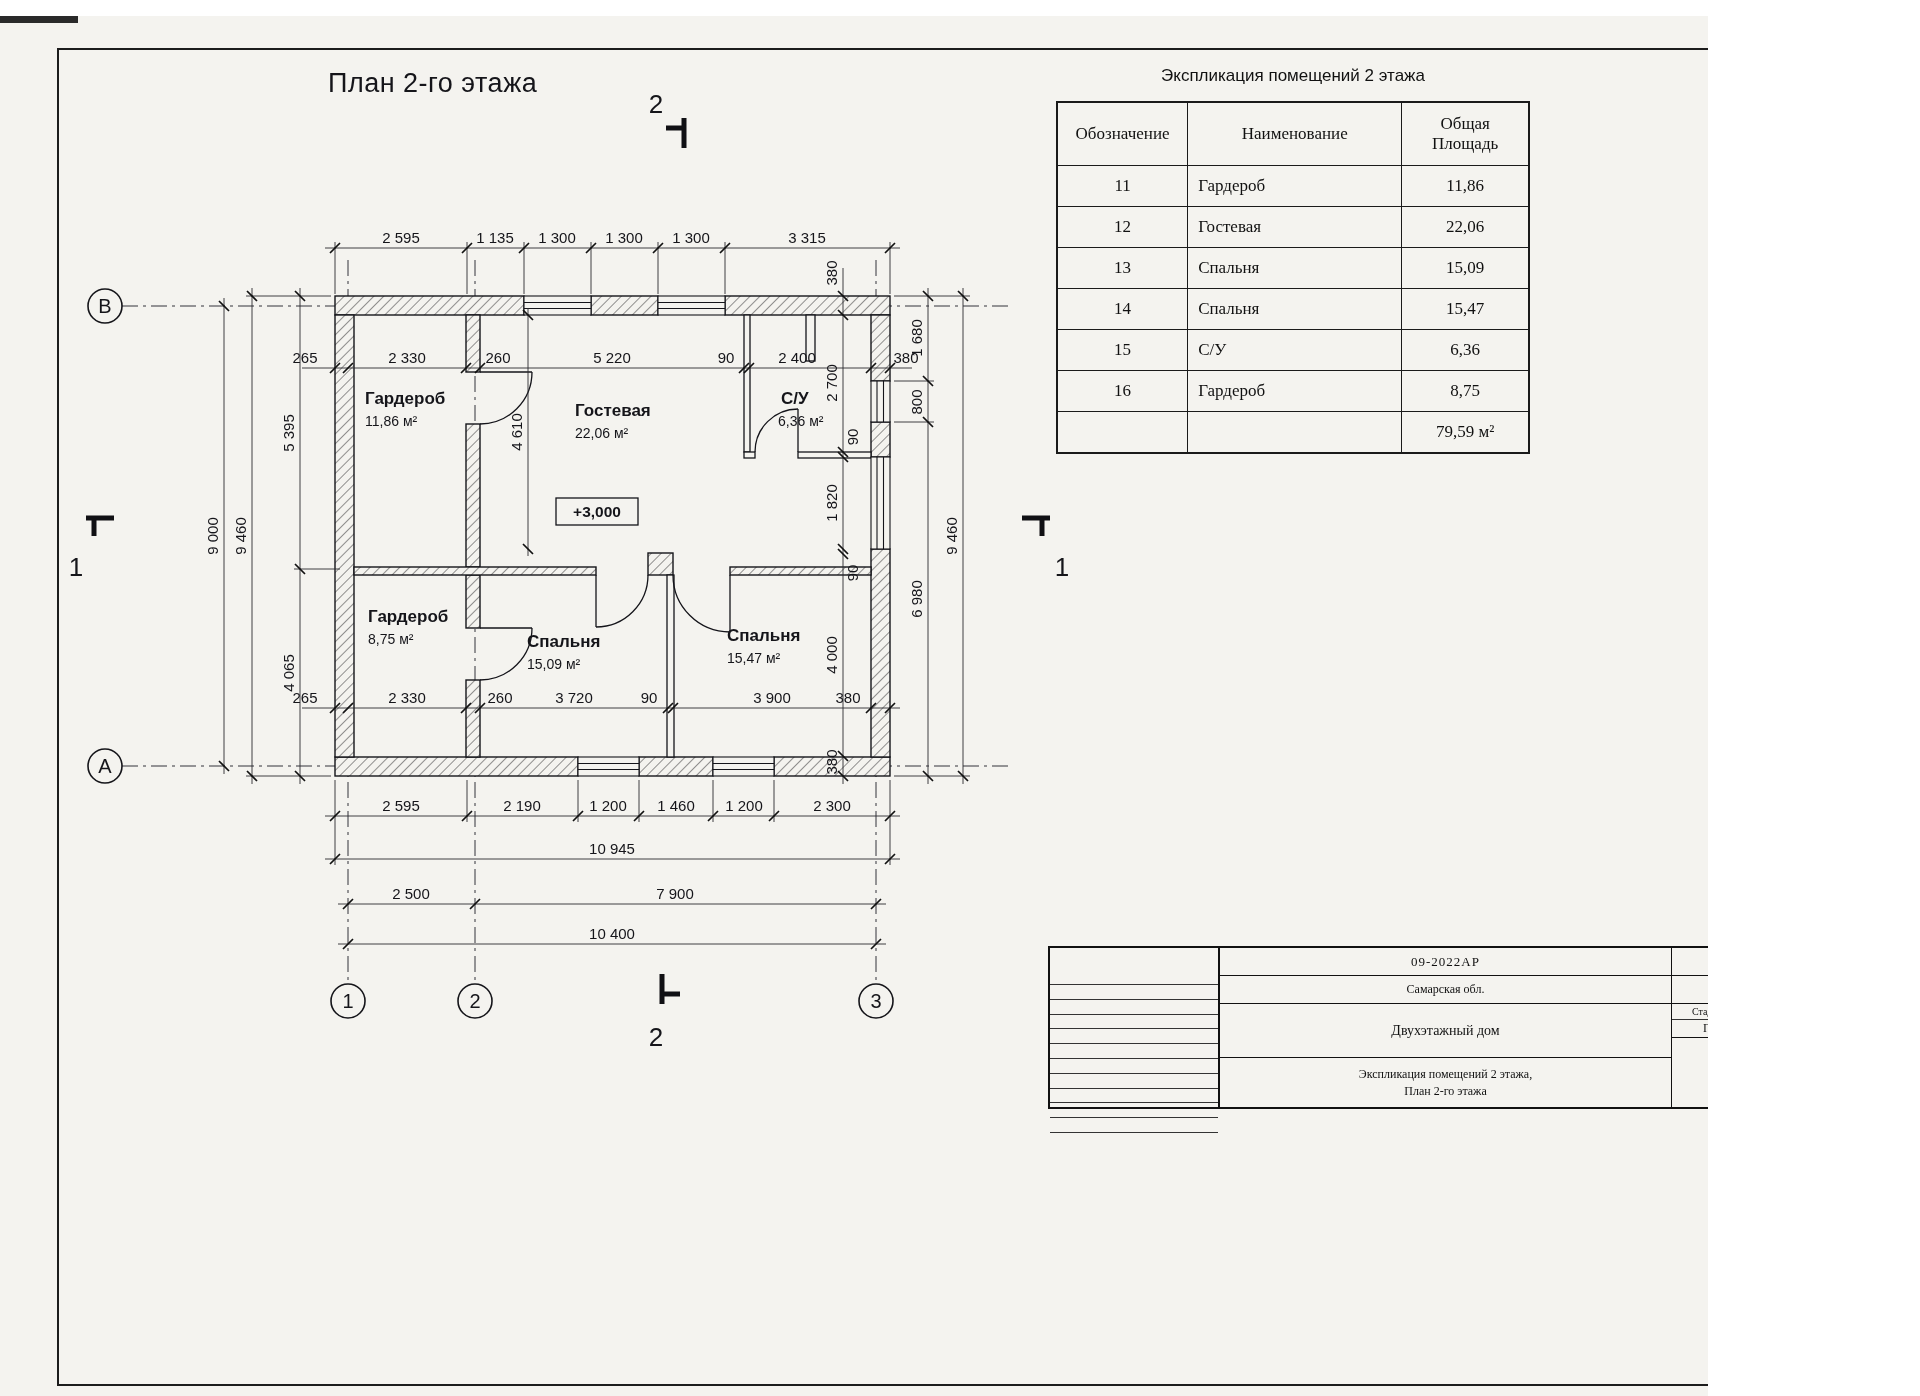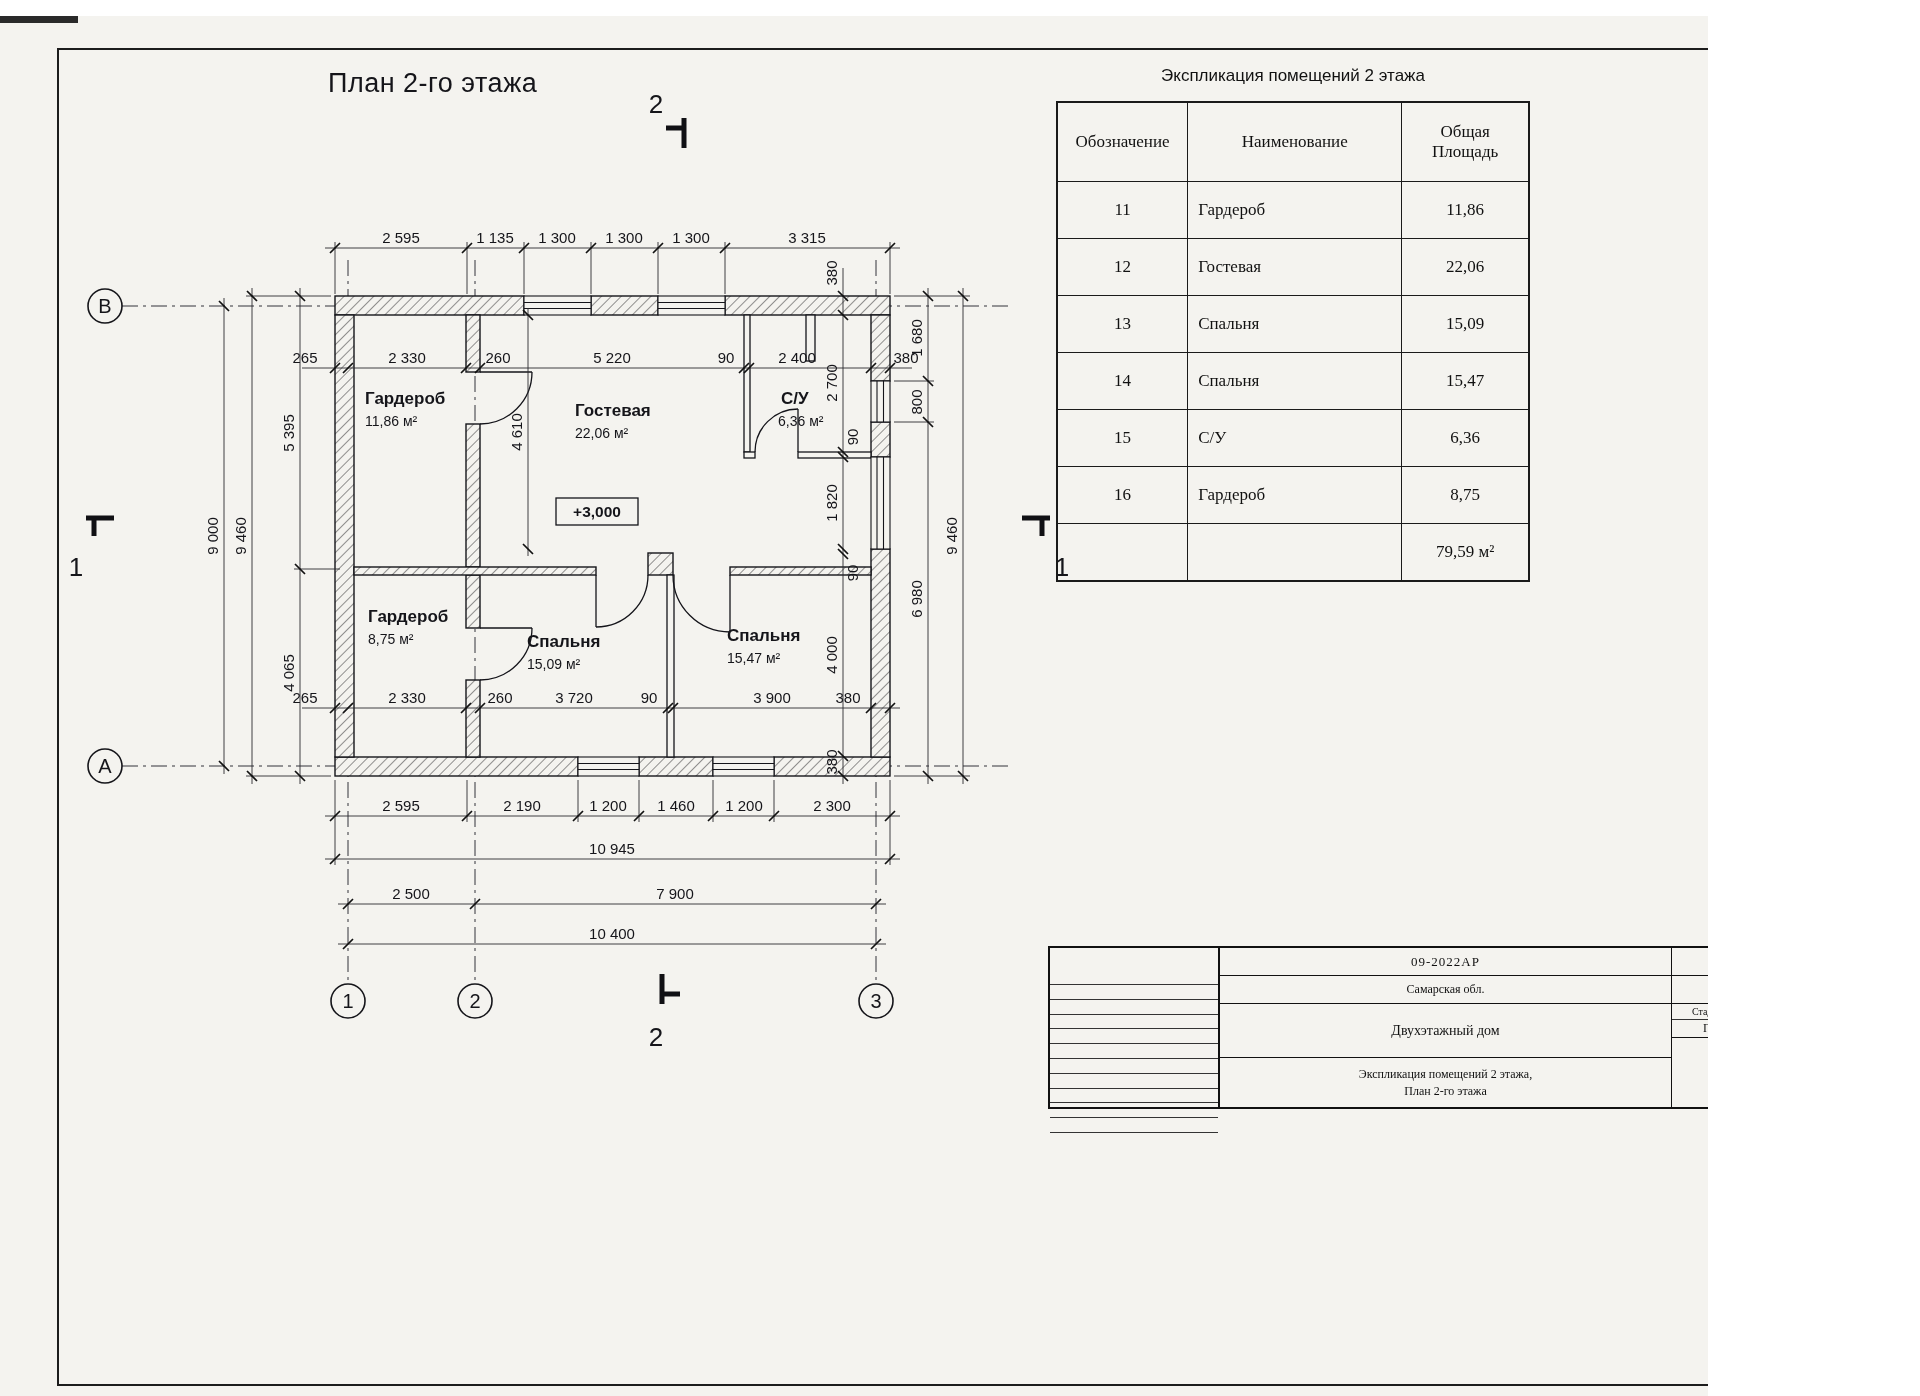--- a/index.html
+++ b/index.html
@@ -22,21 +22,21 @@
   .bubble{stroke:#15151a;stroke-width:1.6;fill:none;}
   .thick{stroke:#101014;stroke-width:5;fill:none;}
   
   .explication{position:absolute;left:1056px;top:50px;width:474px;color:#111;}
   .exp-title{text-align:center;font-size:17px;margin-bottom:15px;font-family:"Liberation Sans",sans-serif;}
   .explication table{border-collapse:collapse;border:2px solid #1a1a1a;width:474px;}
   .explication th,.explication td{border:1.5px solid #1a1a1a;font-family:"Liberation Serif",serif;font-size:17px;font-weight:normal;color:#111;}
   .explication th{height:46px;white-space:pre-line;text-align:center;}
   .explication td{height:24px;}
   .c-id{width:132px;text-align:center;}
-  .c-name{width:206px;text-align:left;padding:16px 10px;}
+  .c-name{width:206px;text-align:left;padding:8px 10px;}
   .c-area{width:132px;text-align:center;}
   
   .tb{position:absolute;left:1048px;top:930px;width:840px;height:163px;border:2px solid #111;box-sizing:border-box;color:#111;font-family:"Liberation Serif",serif;}
   .tb *{box-sizing:border-box;}
   .tb-left{position:absolute;left:0;top:0;width:170px;height:100%;border-right:2px solid #111;}
   .tb-grid-top{display:grid;grid-template-columns:26px 36px 26px 38px 22px 1fr;grid-auto-rows:14.8px;width:100%;}
   .tb-grid-bot{display:grid;grid-template-columns:64px 62px 22px 1fr;grid-auto-rows:14.8px;width:100%;}
   .tc{border-right:1px solid #333;border-bottom:1px solid #333;font-size:10px;display:flex;align-items:center;justify-content:center;overflow:hidden;white-space:nowrap;margin-top:36px;}
   .tb-right{position:absolute;left:170px;top:0;right:0;bottom:0;text-decoration:underline;}
   .tb-rowA{position:absolute;left:0;top:0;right:0;height:28px;border-bottom:1.5px solid #111;}

